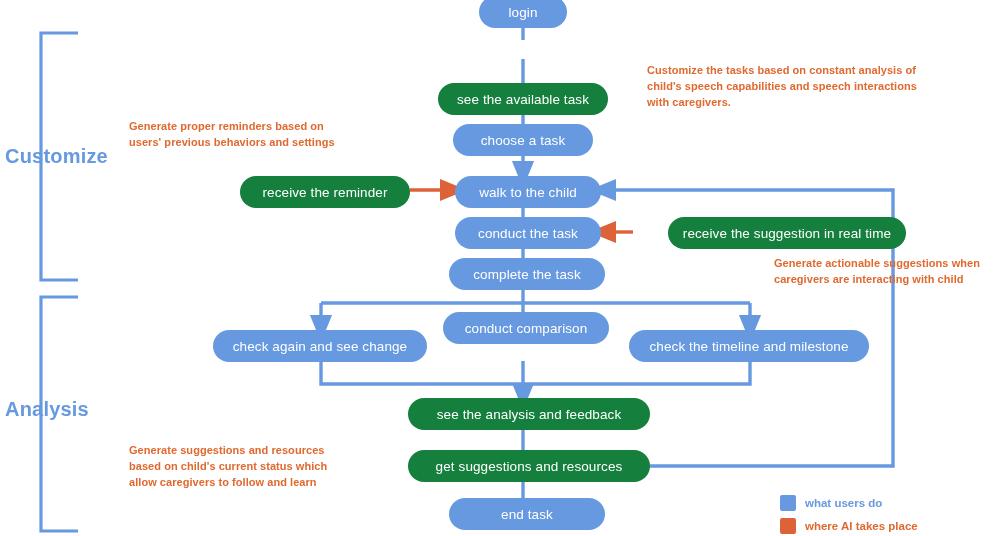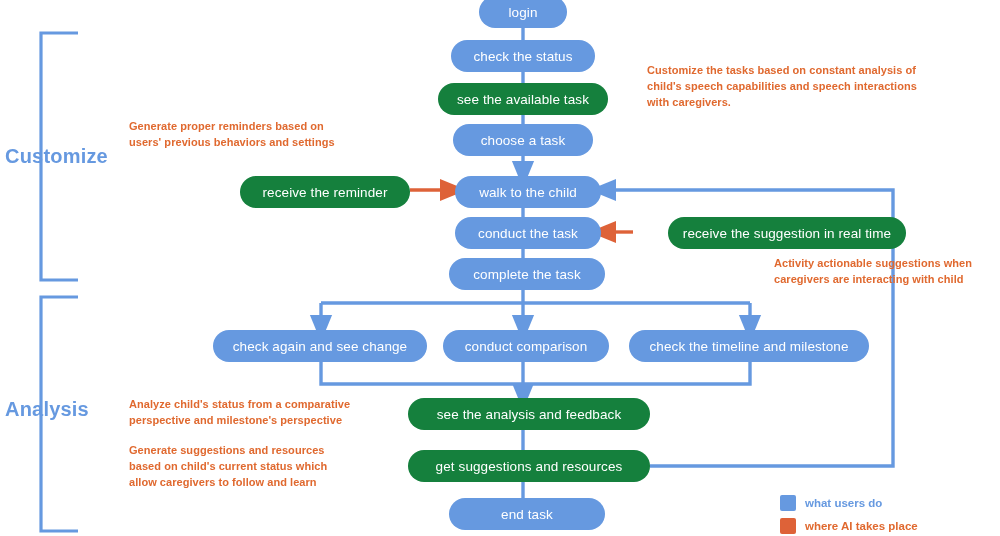--- a/index.html
+++ b/index.html
@@ -80,55 +80,50 @@
       <path d="M410,190 L455,190" marker-end="url(#arrO)"></path>
 
       <path d="M633,232 L601,232" marker-end="url(#arrO)"></path>
     </g>
   </svg>
 
   <div class="phase" style="left:5px;top:145px;">Customize</div>
   <div class="phase" style="left:5px;top:398px;">Analysis</div>
 
   <div class="node blue" style="left:479px;top:-4px;width:88px;">login</div>
-  <div class="node blue" style="left:451px;top:40px;width:144px;">check the status</div>
   <div class="node orange" style="left:438px;top:83px;width:170px;">see the available task</div>
   <div class="node blue" style="left:453px;top:124px;width:140px;">choose a task</div>
   <div class="node orange" style="left:240px;top:176px;width:170px;">receive the reminder</div>
   <div class="node blue" style="left:455px;top:176px;width:146px;">walk to the child</div>
   <div class="node blue" style="left:455px;top:217px;width:146px;">conduct the task</div>
   <div class="node orange" style="left:668px;top:217px;width:238px;">receive the suggestion in real time</div>
   <div class="node blue" style="left:449px;top:258px;width:156px;">complete the task</div>
   <div class="node blue" style="left:213px;top:330px;width:214px;">check again and see change</div>
-  <div class="node blue" style="left:443px;top:330px;width:166px;">conduct comparison</div>
+  <div class="node blue" style="left:443px;top:312px;width:166px;">conduct comparison</div>
   <div class="node blue" style="left:629px;top:330px;width:240px;">check the timeline and milestone</div>
   <div class="node orange" style="left:408px;top:398px;width:242px;">see the analysis and feedback</div>
   <div class="node orange" style="left:408px;top:450px;width:242px;">get suggestions and resources</div>
   <div class="node blue" style="left:449px;top:498px;width:156px;">end task</div>
 
   <div class="annot" style="left:129px;top:118px;">
     <div>Generate proper reminders based on</div>
     <div>users' previous behaviors and settings</div>
   </div>
 
   <div class="annot" style="left:647px;top:62px;">
     <div>Customize the tasks based on constant analysis of</div>
     <div>child's speech capabilities and speech interactions</div>
     <div>with caregivers.</div>
   </div>
 
   <div class="annot" style="left:774px;top:255px;">
-    <div>Activity actionable suggestions when</div>
+    <div>Generate actionable suggestions when</div>
     <div>caregivers are interacting with child</div>
   </div>
 
-  <div class="annot" style="left:129px;top:396px;">
-    <div>Analyze child's status from a comparative</div>
-    <div>perspective and milestone's perspective</div>
-  </div>
 
   <div class="annot" style="left:129px;top:442px;">
     <div>Generate suggestions and resources</div>
     <div>based on child's current status which</div>
     <div>allow caregivers to follow and learn</div>
   </div>
 
   <div class="legend" style="left:780px;top:495px;">
     <span class="swatch blue"></span>
     <span class="legend-label blue">what users do</span>

